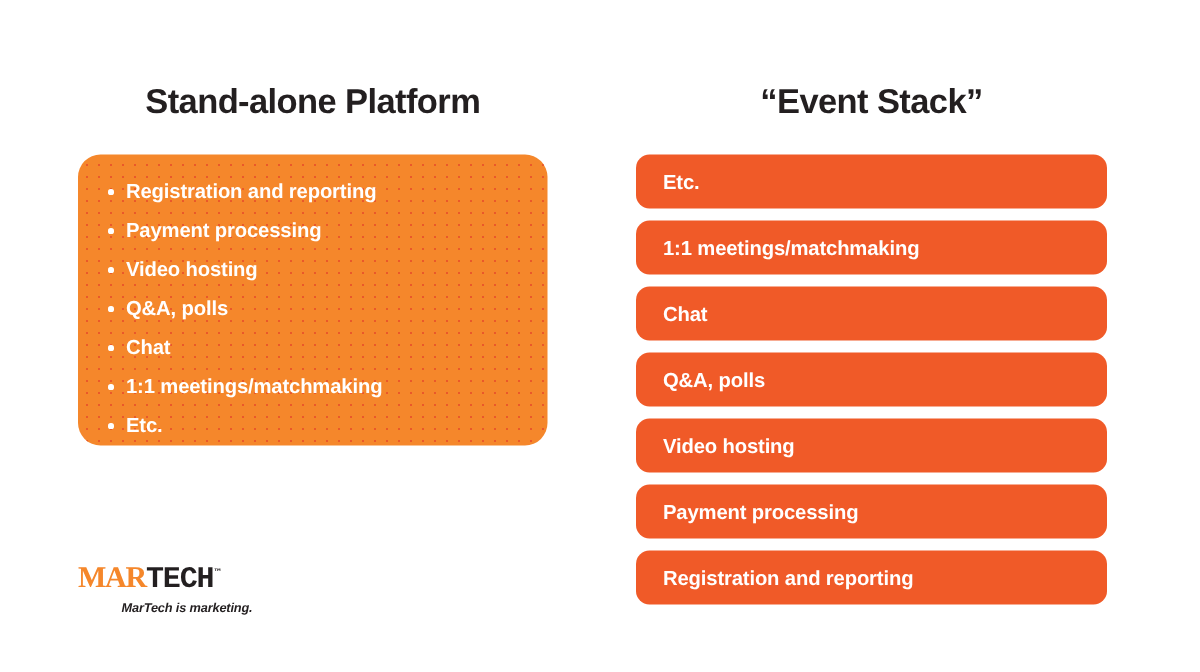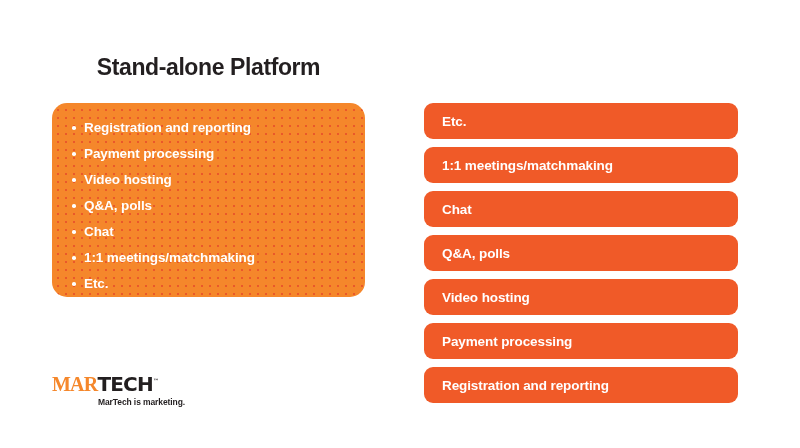--- a/index.html
+++ b/index.html
@@ -123,36 +123,36 @@
   }
   .logo-wordmark {
     font-size: 20px;
     font-weight: 700;
     letter-spacing: -0.8px;
     line-height: 1;
     white-space: nowrap;
     font-family: "DejaVu Sans", sans-serif;
   }
   .logo-mar  { color: #f5872b; font-family: Liberation Serif, serif; }
-  .logo-tech { color: #231f20; }
+  .logo-tech { color: #231f20; font-family: Liberation Mono, monospace; }
   .logo-tm {
     font-size: 6px;
     vertical-align: super;
     color: #231f20;
     letter-spacing: 0;
   }
   .logo-tagline {
     margin-top: 3px;
     margin-left: 29px;
     font-size: 8.5px;
+    font-style: italic;
     font-weight: 700;
     color: #231f20;
     letter-spacing: -0.1px;
     white-space: nowrap;
-    text-align: center;
   }
 </style>
 </head>
 <body>
 
 <div class="slide">
 
   <div class="heading" id="heading-left">Stand-alone Platform</div>
 
   <div class="left-card">
@@ -182,20 +182,21 @@
         <span class="bullet-dot"></span>
         <span>1:1 meetings/matchmaking</span>
       </li>
       <li>
         <span class="bullet-dot"></span>
         <span>Etc.</span>
       </li>
     </ul>
   </div>
 
+  <div class="heading" id="heading-right">“Event Stack”</div>
 
   <div class="stack">
     <div class="stack-bar">
       <span class="stack-bar-label">Etc.</span>
     </div>
     <div class="stack-bar">
       <span class="stack-bar-label">1:1 meetings/matchmaking</span>
     </div>
     <div class="stack-bar">
       <span class="stack-bar-label">Chat</span>

